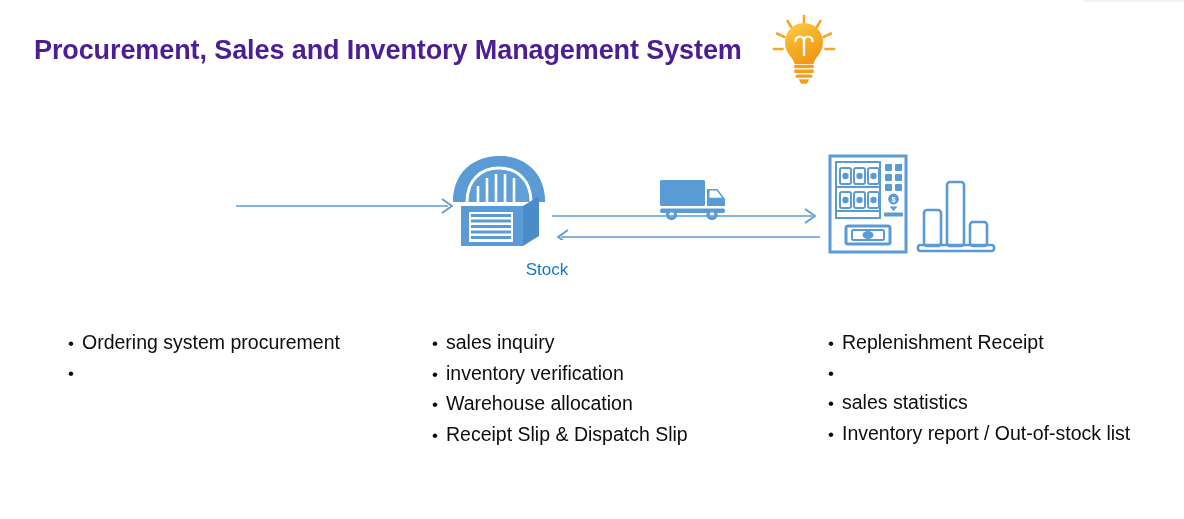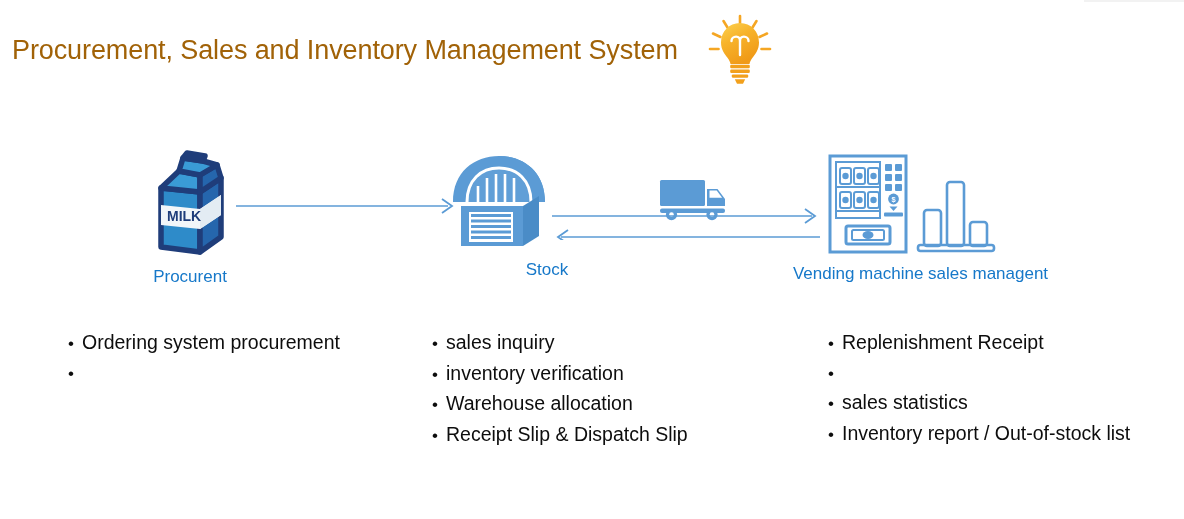--- a/index.html
+++ b/index.html
@@ -21,24 +21,25 @@
   .title-row {
     position: absolute;
     left: 12px;
     top: 14px;
     display: flex;
     align-items: center;
     gap: 22px;
   }
   .slide-title {
     font-size: 27px;
-    font-weight: 400;
-    color: #a16207;
+    font-weight: 700;
+    color: #4c1d95;
     letter-spacing: -0.1px;
     white-space: nowrap;
+    margin-left: 22px;
   }
   .bulb-wrap {
     width: 80px;
     height: 72px;
     display: block;
   }
 
   
   .diagram {
     position: absolute;
@@ -187,46 +188,20 @@
       </g>
 
       <line x1="0" y1="40" x2="260" y2="40" stroke="#5b9bd5" stroke-width="1.6"></line>
       <polyline points="253,33 263,40 253,47" fill="none" stroke="#5b9bd5" stroke-width="1.8"></polyline>
 
       <line x1="9" y1="61" x2="268" y2="61" stroke="#5b9bd5" stroke-width="1.6"></line>
       <polyline points="16,54 6,61 16,68" fill="none" stroke="#5b9bd5" stroke-width="1.8"></polyline>
     </svg>
   </div>
 
-  <div class="node" id="node-procurement">
-    <span class="node-icon">
-      <svg width="94" height="112" viewBox="0 0 94 112" aria-hidden="true">
-        <g stroke="#1f3d7a" stroke-width="5.5" stroke-linejoin="round" stroke-linecap="round">
-
-          <path d="M18 43 L18 102 L57 107 L57 47 Z" fill="#2e8bc9"></path>
-
-          <path d="M57 47 L57 107 L78 92 L78 33 Z" fill="#2566ad"></path>
-
-          <path d="M18 43 L36 26 L57 30 L57 47 Z" fill="#3a9bd6"></path>
-
-          <path d="M57 30 L57 47 L78 33 L74 20 Z" fill="#2566ad"></path>
-
-          <path d="M36 26 L40 13 L60 16 L74 20 L57 30 Z" fill="#3a9bd6"></path>
-          <path d="M40 13 L44 8 L62 11 L60 16 Z" fill="#2566ad"></path>
-        </g>
-
-        <g>
-          <path d="M18 60 L57 64 L78 50 L78 70 L57 84 L18 80 Z" fill="#f2f6f9"></path>
-          <path d="M57 64 L78 50 L78 70 L57 84 Z" fill="#e3ecf3"></path>
-        </g>
-        <text x="24" y="76" font-family="Liberation Sans, sans-serif" font-size="14" font-weight="700" fill="#1f3d7a">MILK</text>
-      </svg>
-    </span>
-    <span class="node-label">Procurent</span>
-  </div>
 
   <div class="node" id="node-stock">
     <span class="node-icon">
       <svg width="104" height="102" viewBox="0 0 104 102" aria-hidden="true">
 
         <path d="M6 54 C6 24 27 8 52 8 C77 8 98 24 98 54 L84 54 C84 32 70 20 52 20 C34 20 20 32 20 54 Z" fill="#5b9bd5"></path>
 
         <path d="M52 8 C77 8 98 24 98 54 L84 54 C84 32 70 20 52 20 Z" fill="#5b9bd5"></path>
 
         <path d="M20 54 C20 32 34 20 52 20 C70 20 84 32 84 54 Z" fill="#5b9bd5" opacity="0.96"></path>
@@ -312,21 +287,20 @@
         </g>
 
         <g fill="none" stroke="#5b9bd5" stroke-width="2.6">
           <rect x="96" y="56" width="17" height="36" rx="3"></rect>
           <rect x="119" y="28" width="17" height="64" rx="3"></rect>
           <rect x="142" y="68" width="17" height="24" rx="3"></rect>
           <rect x="90" y="91" width="76" height="6" rx="2.5"></rect>
         </g>
       </svg>
     </span>
-    <span class="node-label">Vending machine sales managent</span>
   </div>
 </div>
 
 <div class="columns">
 
   <div class="bullet-col" id="col-1">
     <div class="bullet-item">
       <span class="bullet-dot">•</span>
       <span class="bullet-text">Ordering system procurement</span>
     </div>

